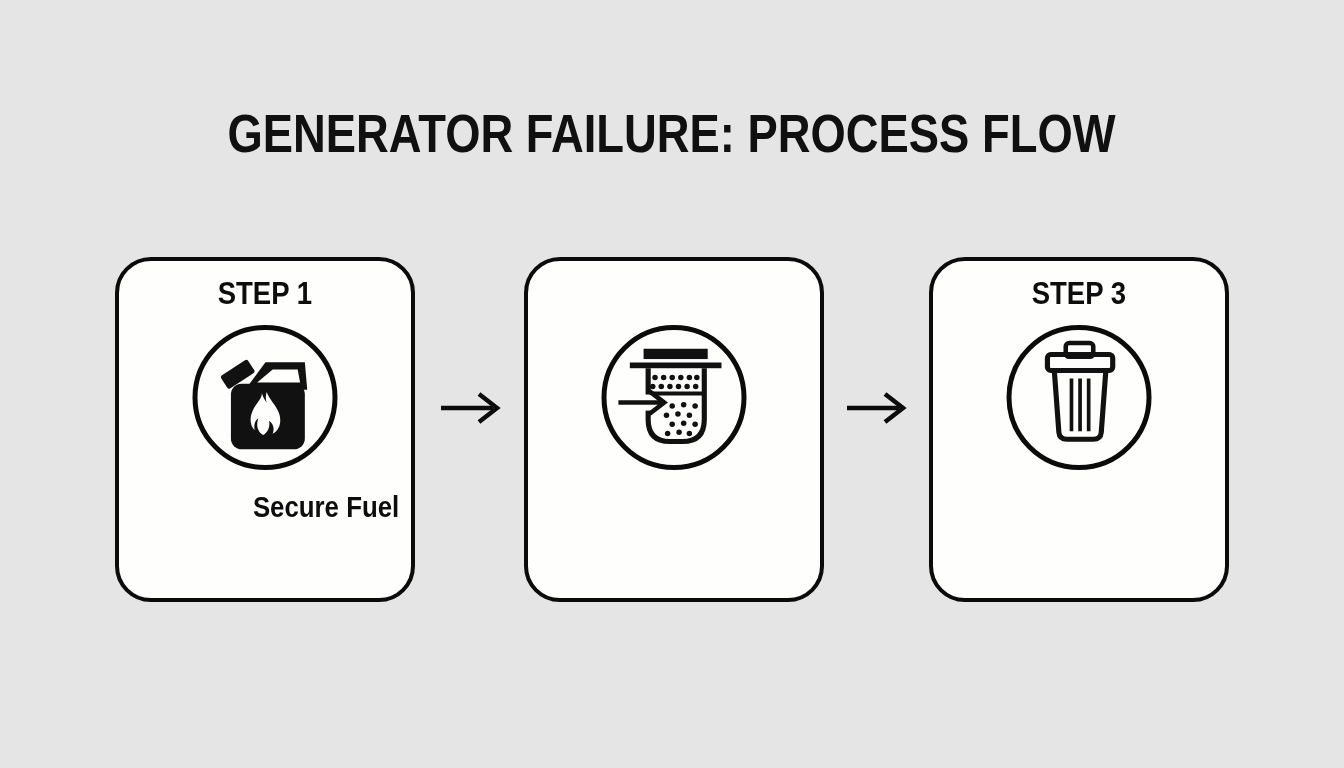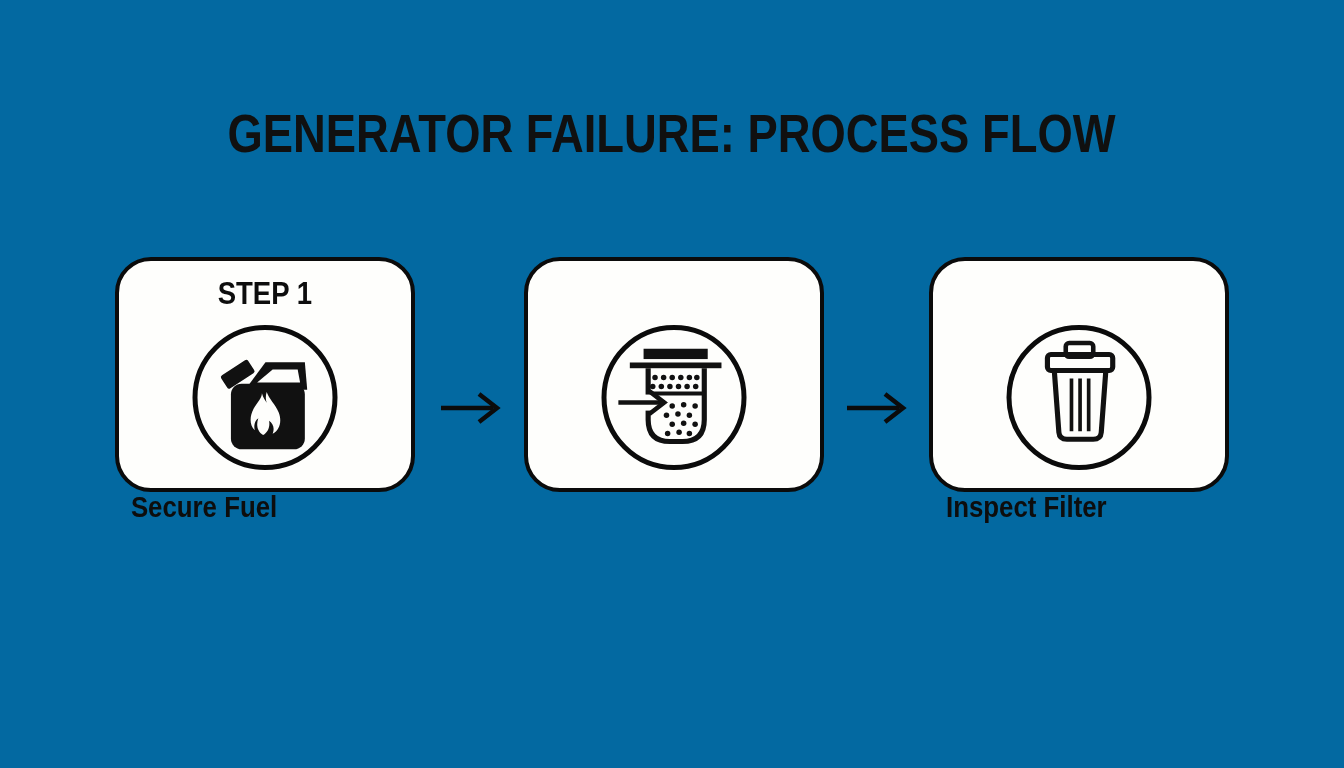--- a/index.html
+++ b/index.html
@@ -3,51 +3,51 @@
 <meta charset="utf-8">
 <style>
   * { margin:0; padding:0; box-sizing:border-box; }
   html,body { width:1344px; height:768px; }
   body {
     font-family:"Liberation Sans","DejaVu Sans",sans-serif;
     background:#fbfbf9;
     color:#0d0d0d;
     overflow:hidden;
   }
-  .stage { position:relative; width:1344px; height:768px; background:#0369a1; }
+  .stage { position:relative; width:1344px; height:768px; background:#e5e5e5; }
 
   .diagram-title {
     position:absolute; top:104px; left:0; width:100%;
     text-align:center; font-size:54px; line-height:58px; font-weight:bold;
     white-space:nowrap; color:#101010;
   }
   .squeeze { display:inline-block; transform:scaleX(0.84); transform-origin:center; }
   .squeeze-sm { display:inline-block; transform:scaleX(0.86); transform-origin:center; }
 
   .step-box {
-    position:absolute; top:257px; width:300px; height:235px;
+    position:absolute; top:257px; width:300px; height:345px;
     background:#fefefc; border:4px solid #0b0b0b; border-radius:36px;
   }
   .box-1 { left:115px; }
   .box-2 { left:524px; }
   .box-3 { left:929px; }
 
   .step-title {
     position:absolute; top:13px; left:0; width:100%;
     text-align:center; font-size:32px; line-height:38px; font-weight:bold;
     white-space:nowrap; color:#0d0d0d;
   }
   .icon-circle {
     position:absolute; top:64px; left:50%; transform:translateX(-50%);
     width:145px; height:145px; border:5px solid #0b0b0b; border-radius:50%;
     background:#fefefc; display:flex; align-items:center; justify-content:center;
   }
   .step-label {
     position:absolute; top:227px; left:0; width:100%;
-    text-align:left; font-size:30px; line-height:38px; font-weight:bold;
+    text-align:right; font-size:30px; line-height:38px; font-weight:bold;
     white-space:nowrap; color:#0d0d0d;
   }
 
   .flow-arrow { position:absolute; top:388px; width:62px; height:40px; }
   .arrow-1 { left:439px; }
   .arrow-2 { left:845px; }
 
   svg { display:block; }
 </style>
 </head>
@@ -145,32 +145,32 @@
       </svg>
     </div>
   </div>
 
   <svg class="flow-arrow arrow-2" viewBox="0 0 62 40">
     <line x1="2" y1="20" x2="54" y2="20" stroke="#0b0b0b" stroke-width="4.5"></line>
     <path d="M40,6 L58,20 L40,34" fill="none" stroke="#0b0b0b" stroke-width="4.5"></path>
   </svg>
 
   <div class="step-box box-3">
+    <div class="step-title">
+      <span class="squeeze-sm">STEP 3</span>
+    </div>
     <div class="icon-circle">
       <svg width="126" height="126" viewBox="0 0 110 110">
 
         <rect x="43" y="7" width="24" height="12" rx="3" fill="none" stroke="#111" stroke-width="4"></rect>
 
         <rect x="27" y="17" width="57" height="14" rx="3" fill="none" stroke="#111" stroke-width="4.5"></rect>
 
         <path d="M33,31 L37,85 Q37.5,91 44,91 L67,91 Q73.5,91 74,85 L78,31" fill="none" stroke="#111" stroke-width="4.5" stroke-linejoin="round"></path>
 
         <line x1="48" y1="38" x2="48" y2="84" stroke="#111" stroke-width="3.2"></line>
         <line x1="55.5" y1="38" x2="55.5" y2="84" stroke="#111" stroke-width="3.2"></line>
         <line x1="63" y1="38" x2="63" y2="84" stroke="#111" stroke-width="3.2"></line>
       </svg>
     </div>
-    <div class="step-label">
-      <span class="squeeze-sm">Inspect Filter</span>
-    </div>
   </div>
 
 </div>
 
 </body></html>

